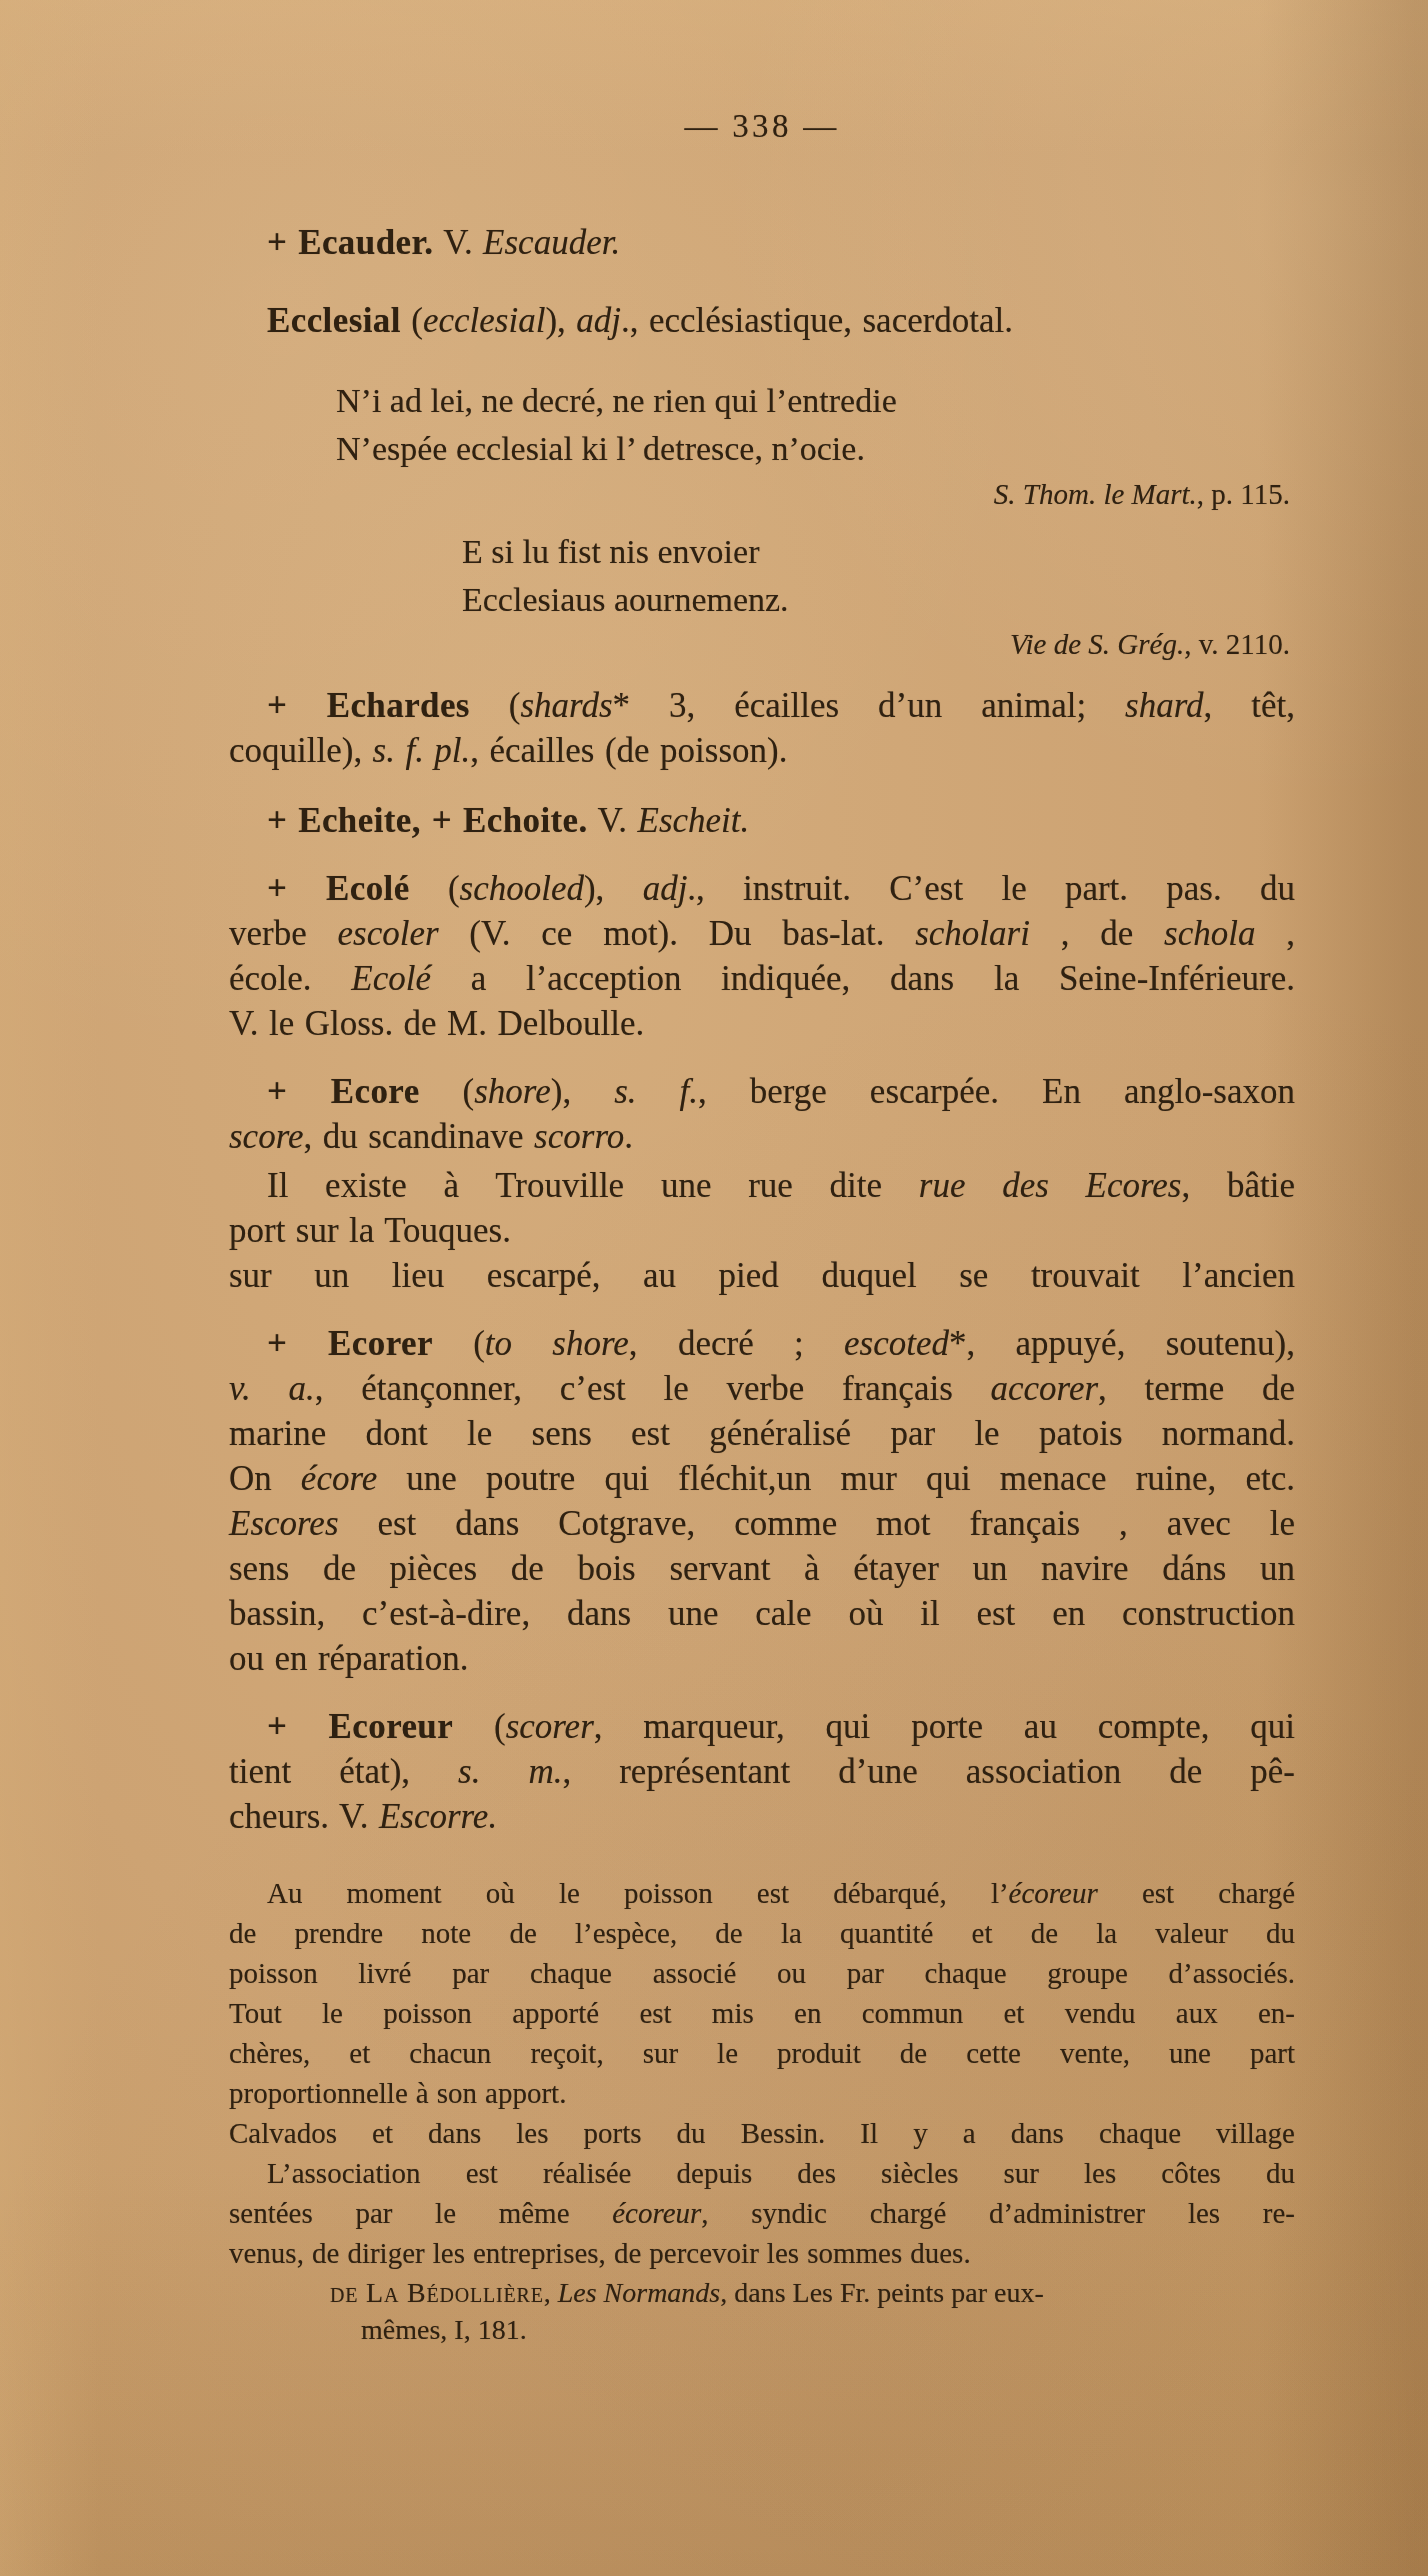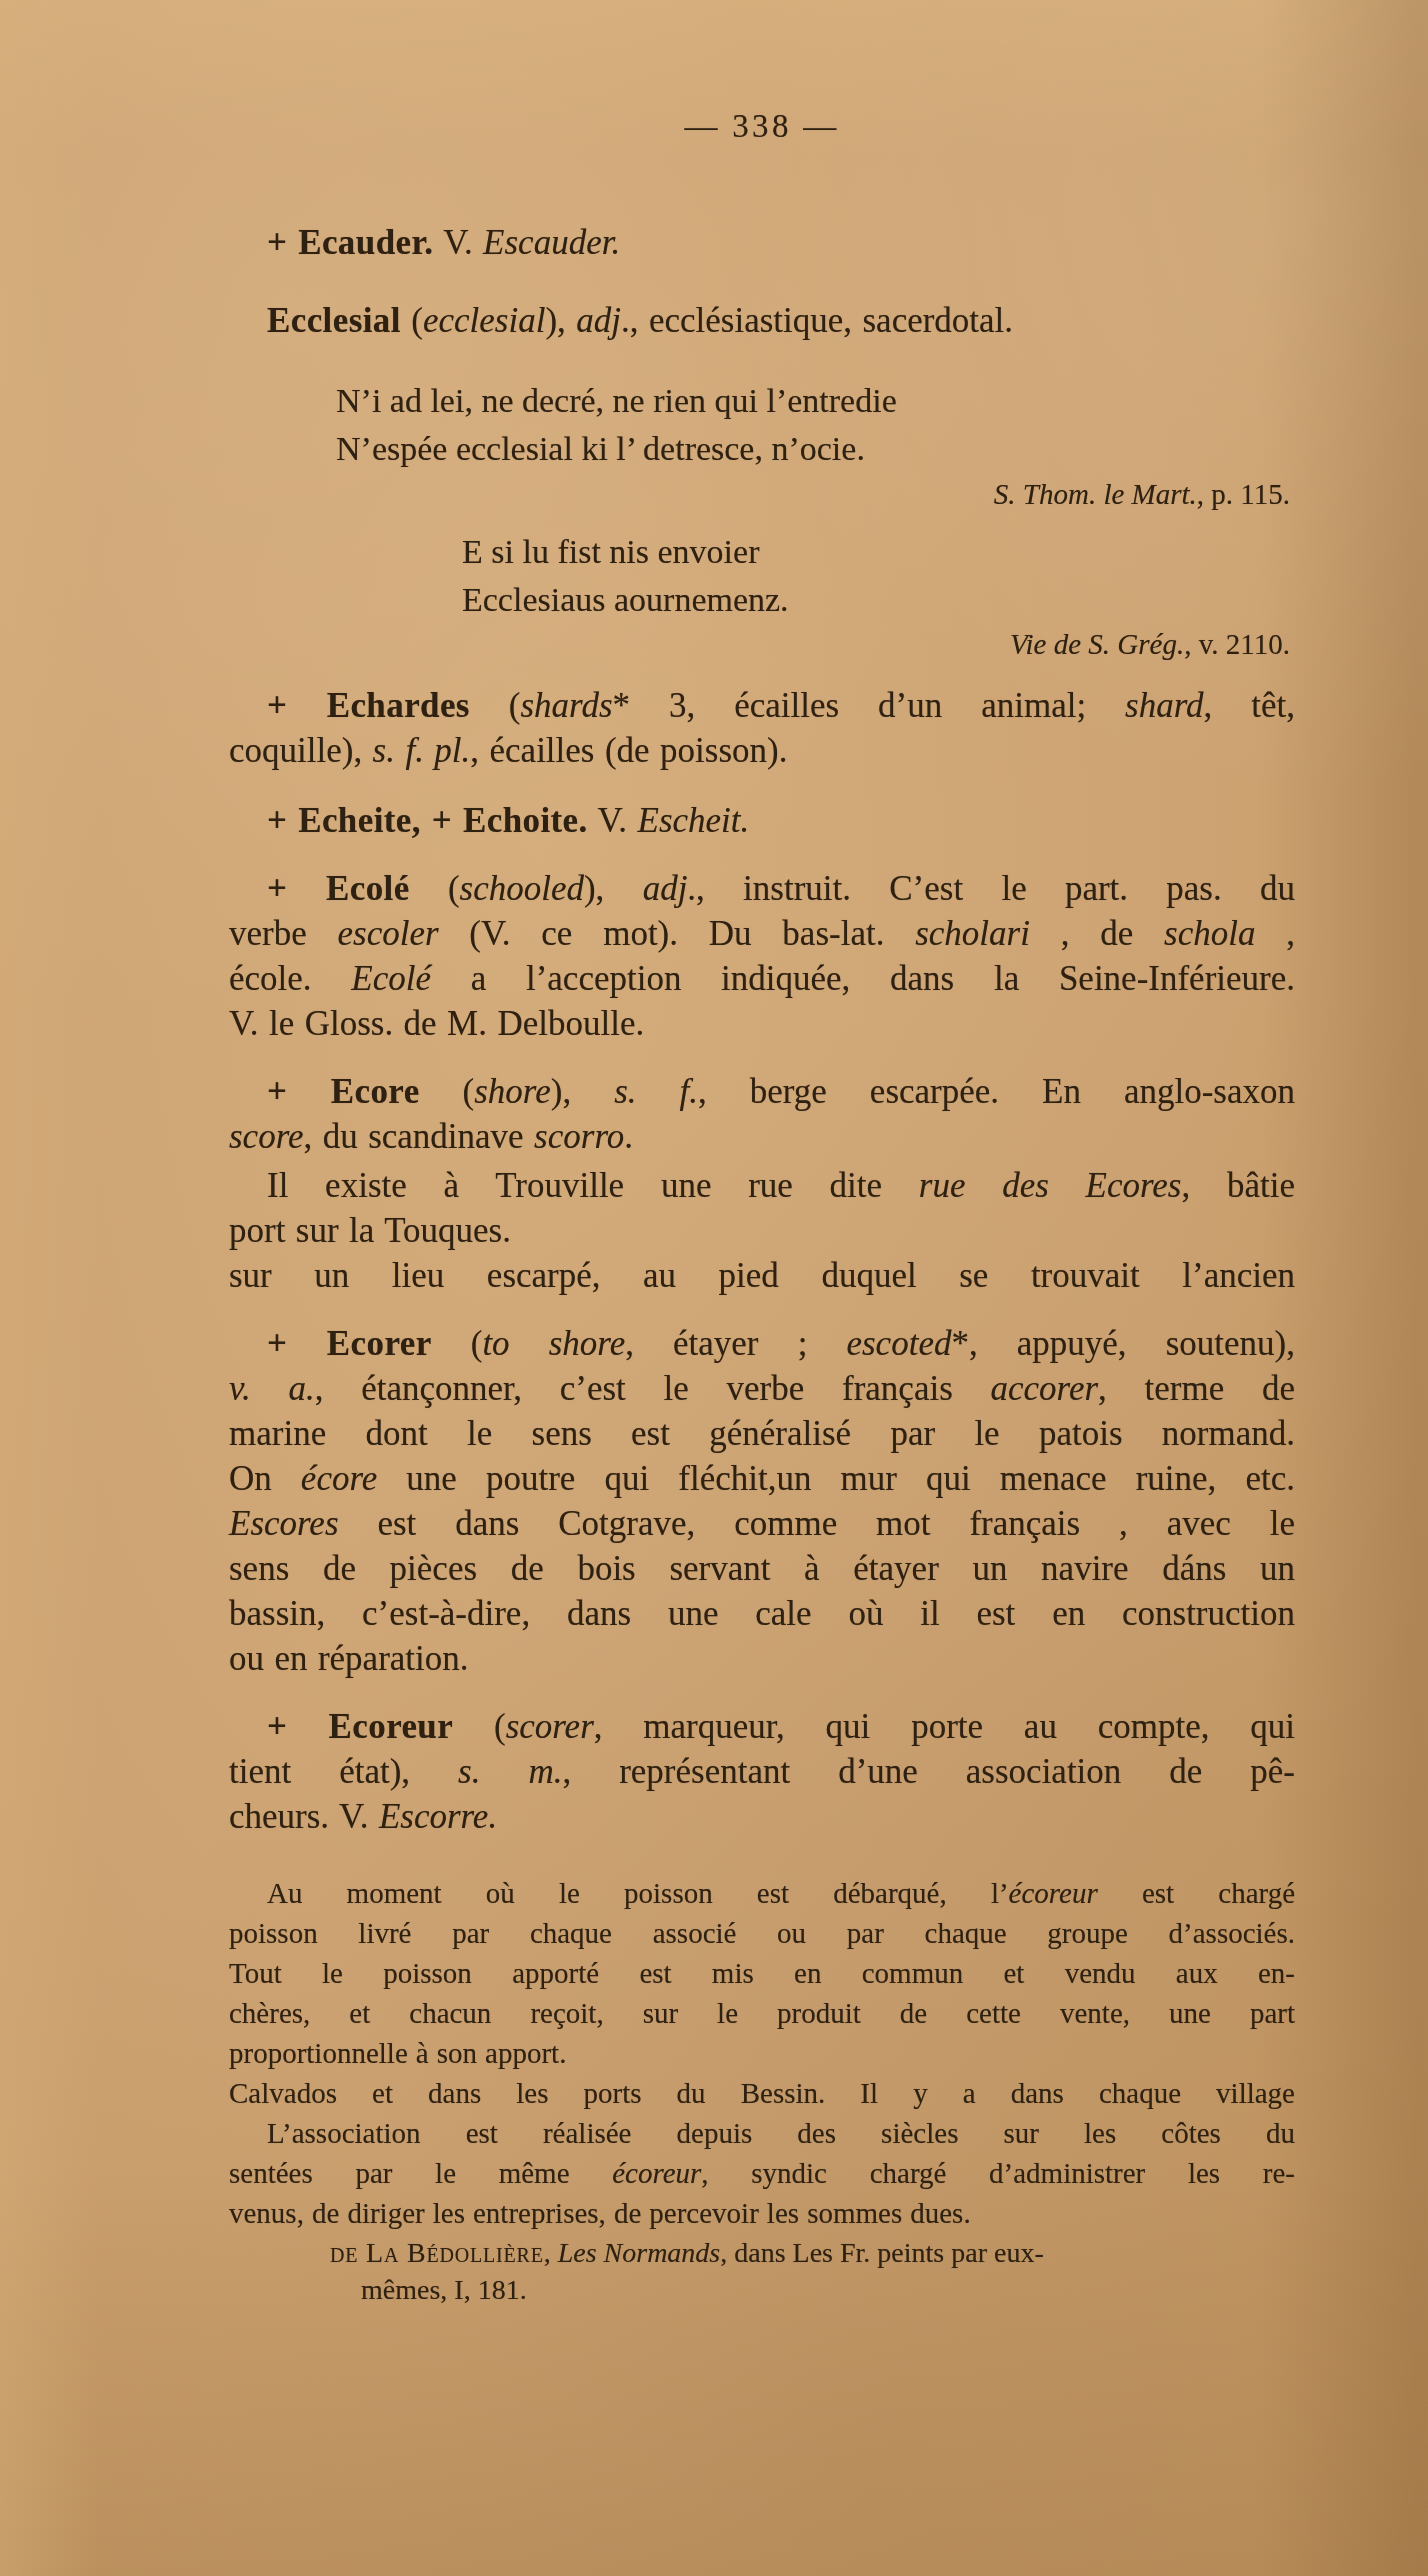--- a/index.html
+++ b/index.html
@@ -108,36 +108,37 @@
         <div class="t-entry" id="b-e6">
           <div class="line first"><span class="r-b">+ Ecore</span><span class="r-n"> (</span><span class="r-i">shore</span><span class="r-n">), </span><span class="r-i">s. f.</span><span class="r-n">, berge escarpée. En anglo-saxon</span></div>
           <div class="line last"><span class="r-i">score</span><span class="r-n">, du scandinave </span><span class="r-i">scorro</span><span class="r-n">.</span></div>
         </div>
         <div class="t-para" id="b-p1">
           <div class="line first"><span class="r-n">Il existe à Trouville une rue dite </span><span class="r-i">rue des Ecores</span><span class="r-n">, bâtie</span></div>
           <div class="line last"><span class="r-n">port sur la Touques.</span></div>
           <div class="line"><span class="r-n">sur un lieu escarpé, au pied duquel se trouvait l’ancien</span></div>
         </div>
         <div class="t-entry" id="b-e7">
-          <div class="line first"><span class="r-b">+ Ecorer</span><span class="r-n"> (</span><span class="r-i">to shore</span><span class="r-n">, étayer ; </span><span class="r-i">escoted</span><span class="r-n">*, appuyé, soutenu),</span></div>
+          <div class="line first"><span class="r-b">+ Ecorer</span><span class="r-n"> (</span><span class="r-i">to shore</span><span class="r-n">, decré ; </span><span class="r-i">escoted</span><span class="r-n">*, appuyé, soutenu),</span></div>
           <div class="line"><span class="r-i">v. a.</span><span class="r-n">, étançonner, c’est le verbe français </span><span class="r-i">accorer</span><span class="r-n">, terme de</span></div>
           <div class="line"><span class="r-n">marine dont le sens est généralisé par le patois normand.</span></div>
           <div class="line"><span class="r-n">On </span><span class="r-i">écore</span><span class="r-n"> une poutre qui fléchit,un mur qui menace ruine, etc.</span></div>
           <div class="line"><span class="r-i">Escores</span><span class="r-n"> est dans Cotgrave, comme mot français , avec le</span></div>
           <div class="line"><span class="r-n">sens de pièces de bois servant à étayer un navire dáns un</span></div>
           <div class="line"><span class="r-n">bassin, c’est-à-dire, dans une cale où il est en construction</span></div>
           <div class="line last"><span class="r-n">ou en réparation.</span></div>
         </div>
         <div class="t-entry" id="b-e8">
           <div class="line first"><span class="r-b">+ Ecoreur</span><span class="r-n"> (</span><span class="r-i">scorer</span><span class="r-n">, marqueur, qui porte au compte, qui</span></div>
           <div class="line"><span class="r-n">tient état), </span><span class="r-i">s. m.</span><span class="r-n">, représentant d’une association de pê-</span></div>
           <div class="line last"><span class="r-n">cheurs. V. </span><span class="r-i">Escorre.</span></div>
         </div>
         <div class="t-small" id="b-sp1">
           <div class="line first"><span class="r-n">Au moment où le poisson est débarqué, l’</span><span class="r-i">écoreur</span><span class="r-n"> est chargé</span></div>
+          <div class="line"><span class="r-n">de prendre note de l’espèce, de la quantité et de la valeur du</span></div>
           <div class="line"><span class="r-n">poisson livré par chaque associé ou par chaque groupe d’associés.</span></div>
           <div class="line"><span class="r-n">Tout le poisson apporté est mis en commun et vendu aux en-</span></div>
           <div class="line"><span class="r-n">chères, et chacun reçoit, sur le produit de cette vente, une part</span></div>
           <div class="line last"><span class="r-n">proportionnelle à son apport.</span></div>
         </div>
         <div class="t-small" id="b-sp2">
           <div class="line"><span class="r-n">Calvados et dans les ports du Bessin. Il y a dans chaque village</span></div>
           <div class="line first"><span class="r-n">L’association est réalisée depuis des siècles sur les côtes du</span></div>
           <div class="line"><span class="r-n">sentées par le même </span><span class="r-i">écoreur</span><span class="r-n">, syndic chargé d’administrer les re-</span></div>
           <div class="line last"><span class="r-n">venus, de diriger les entreprises, de percevoir les sommes dues.</span></div>

